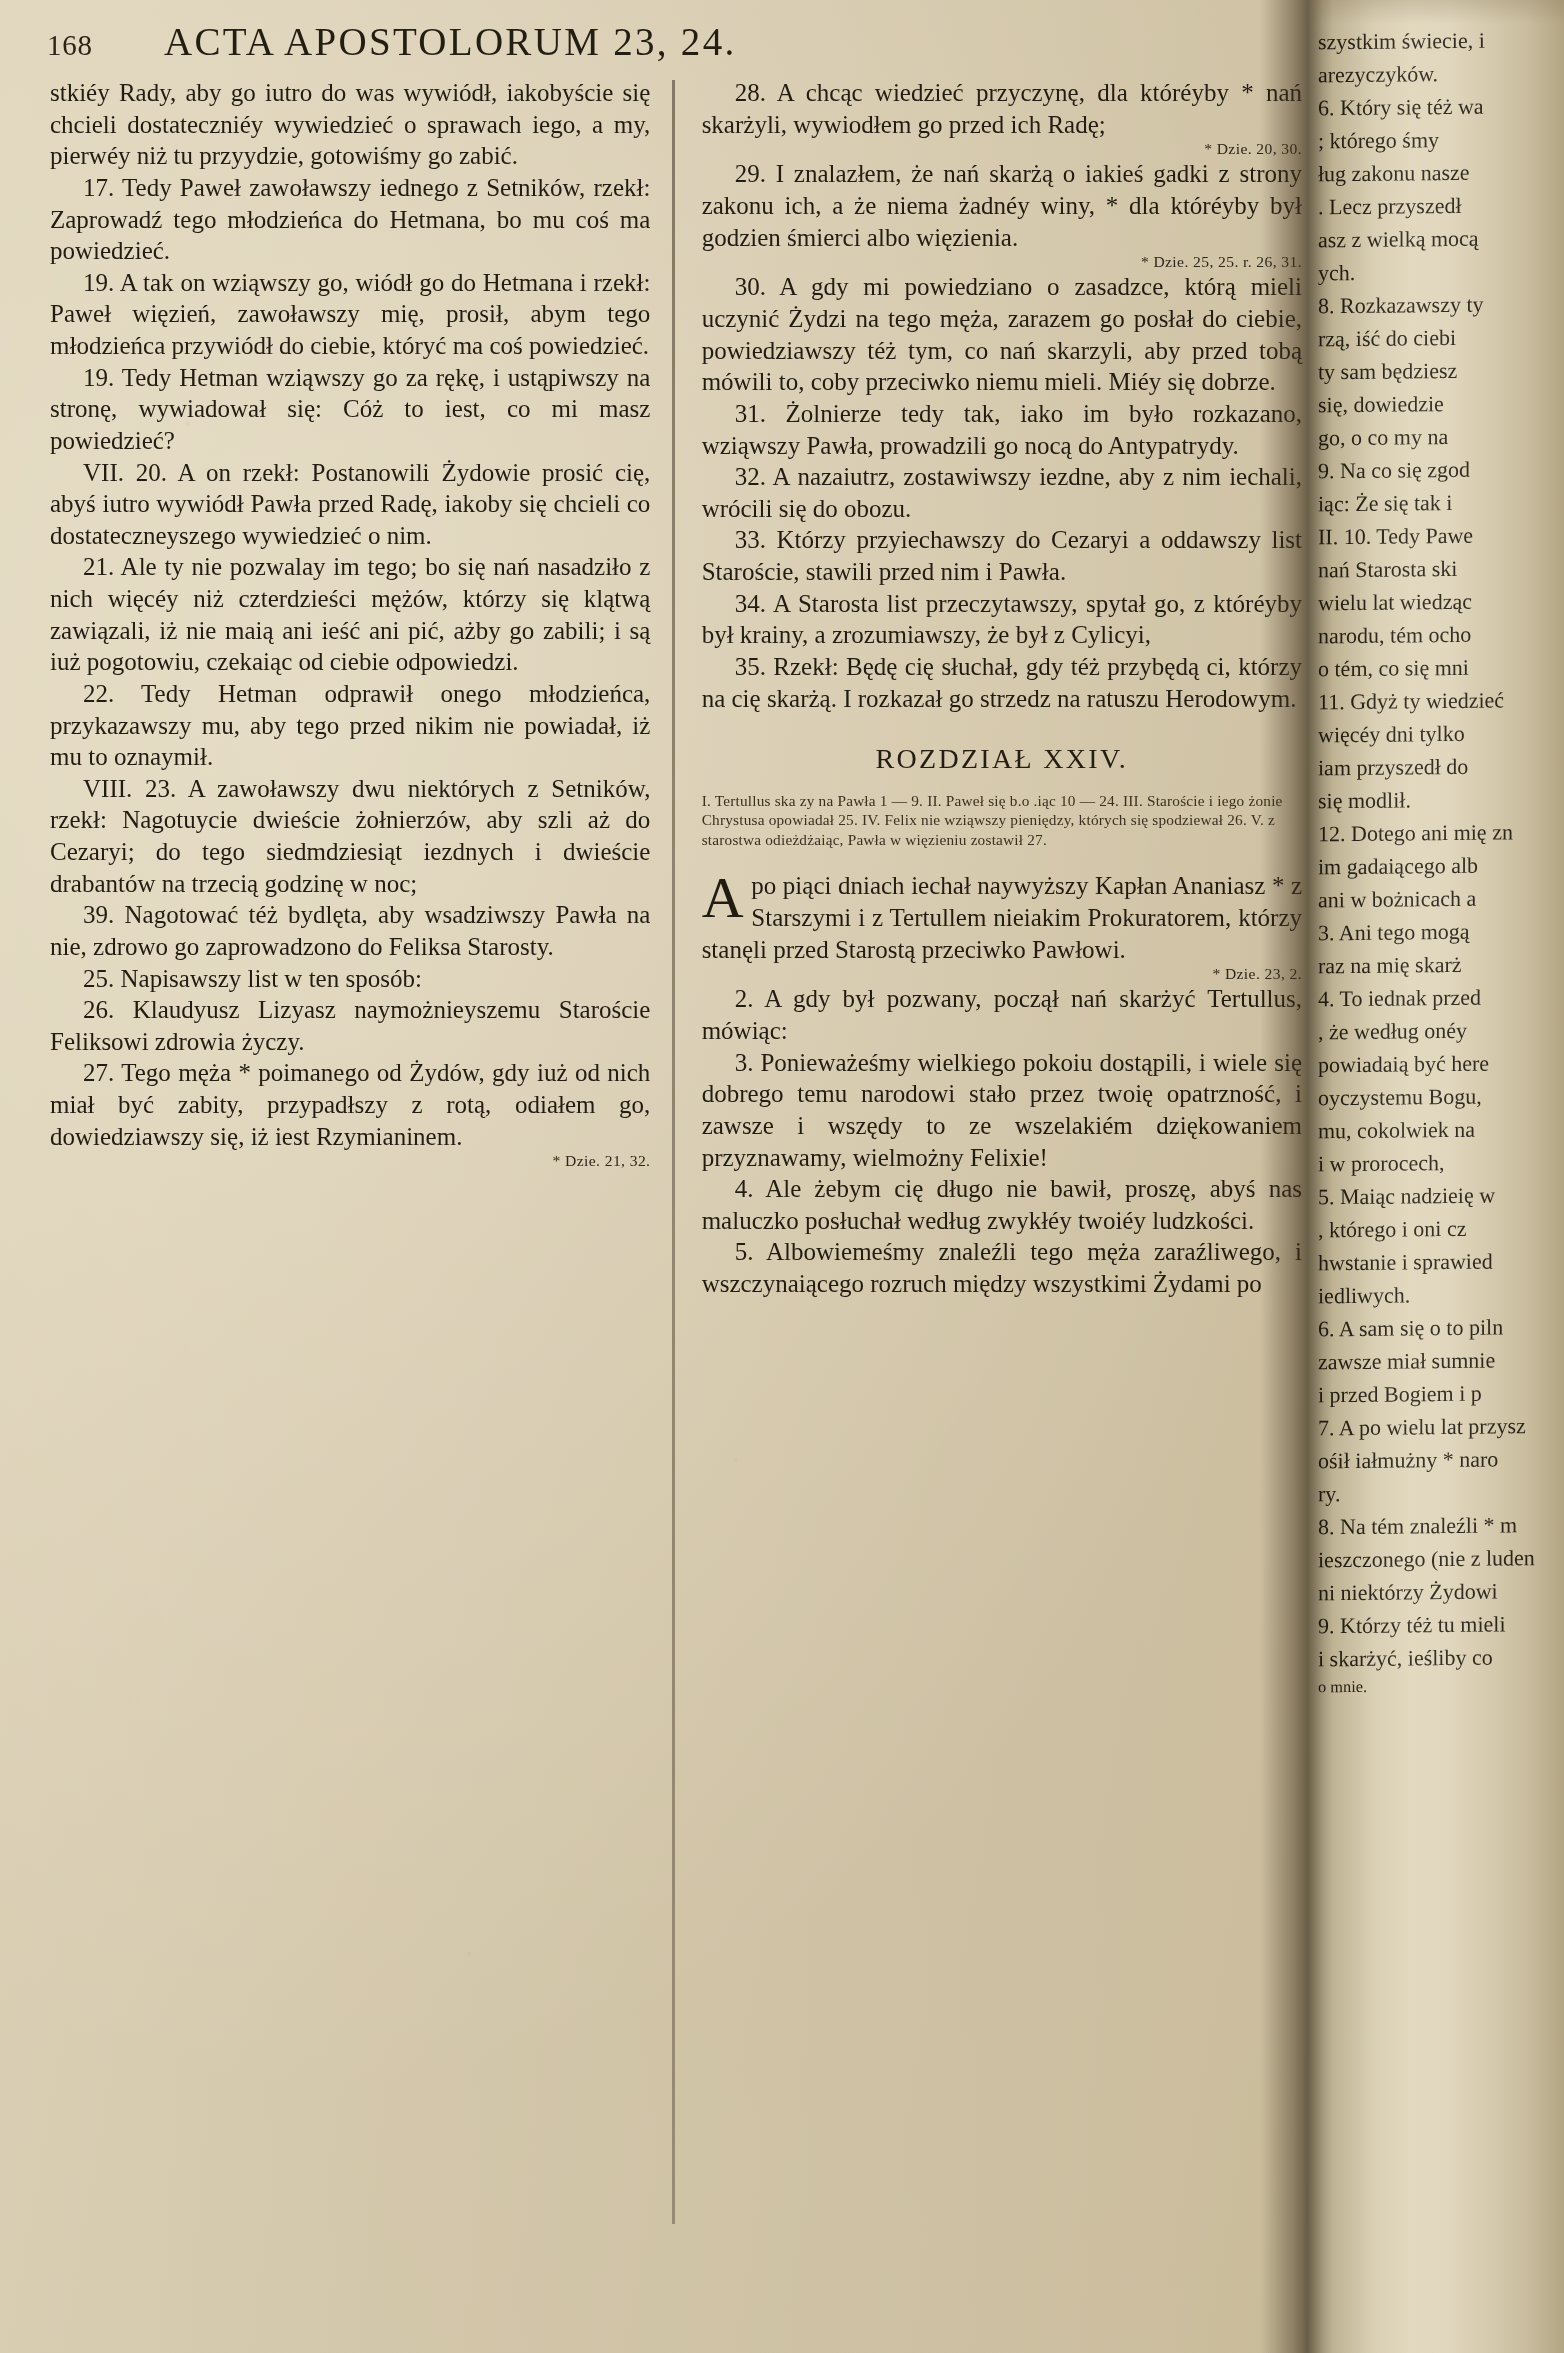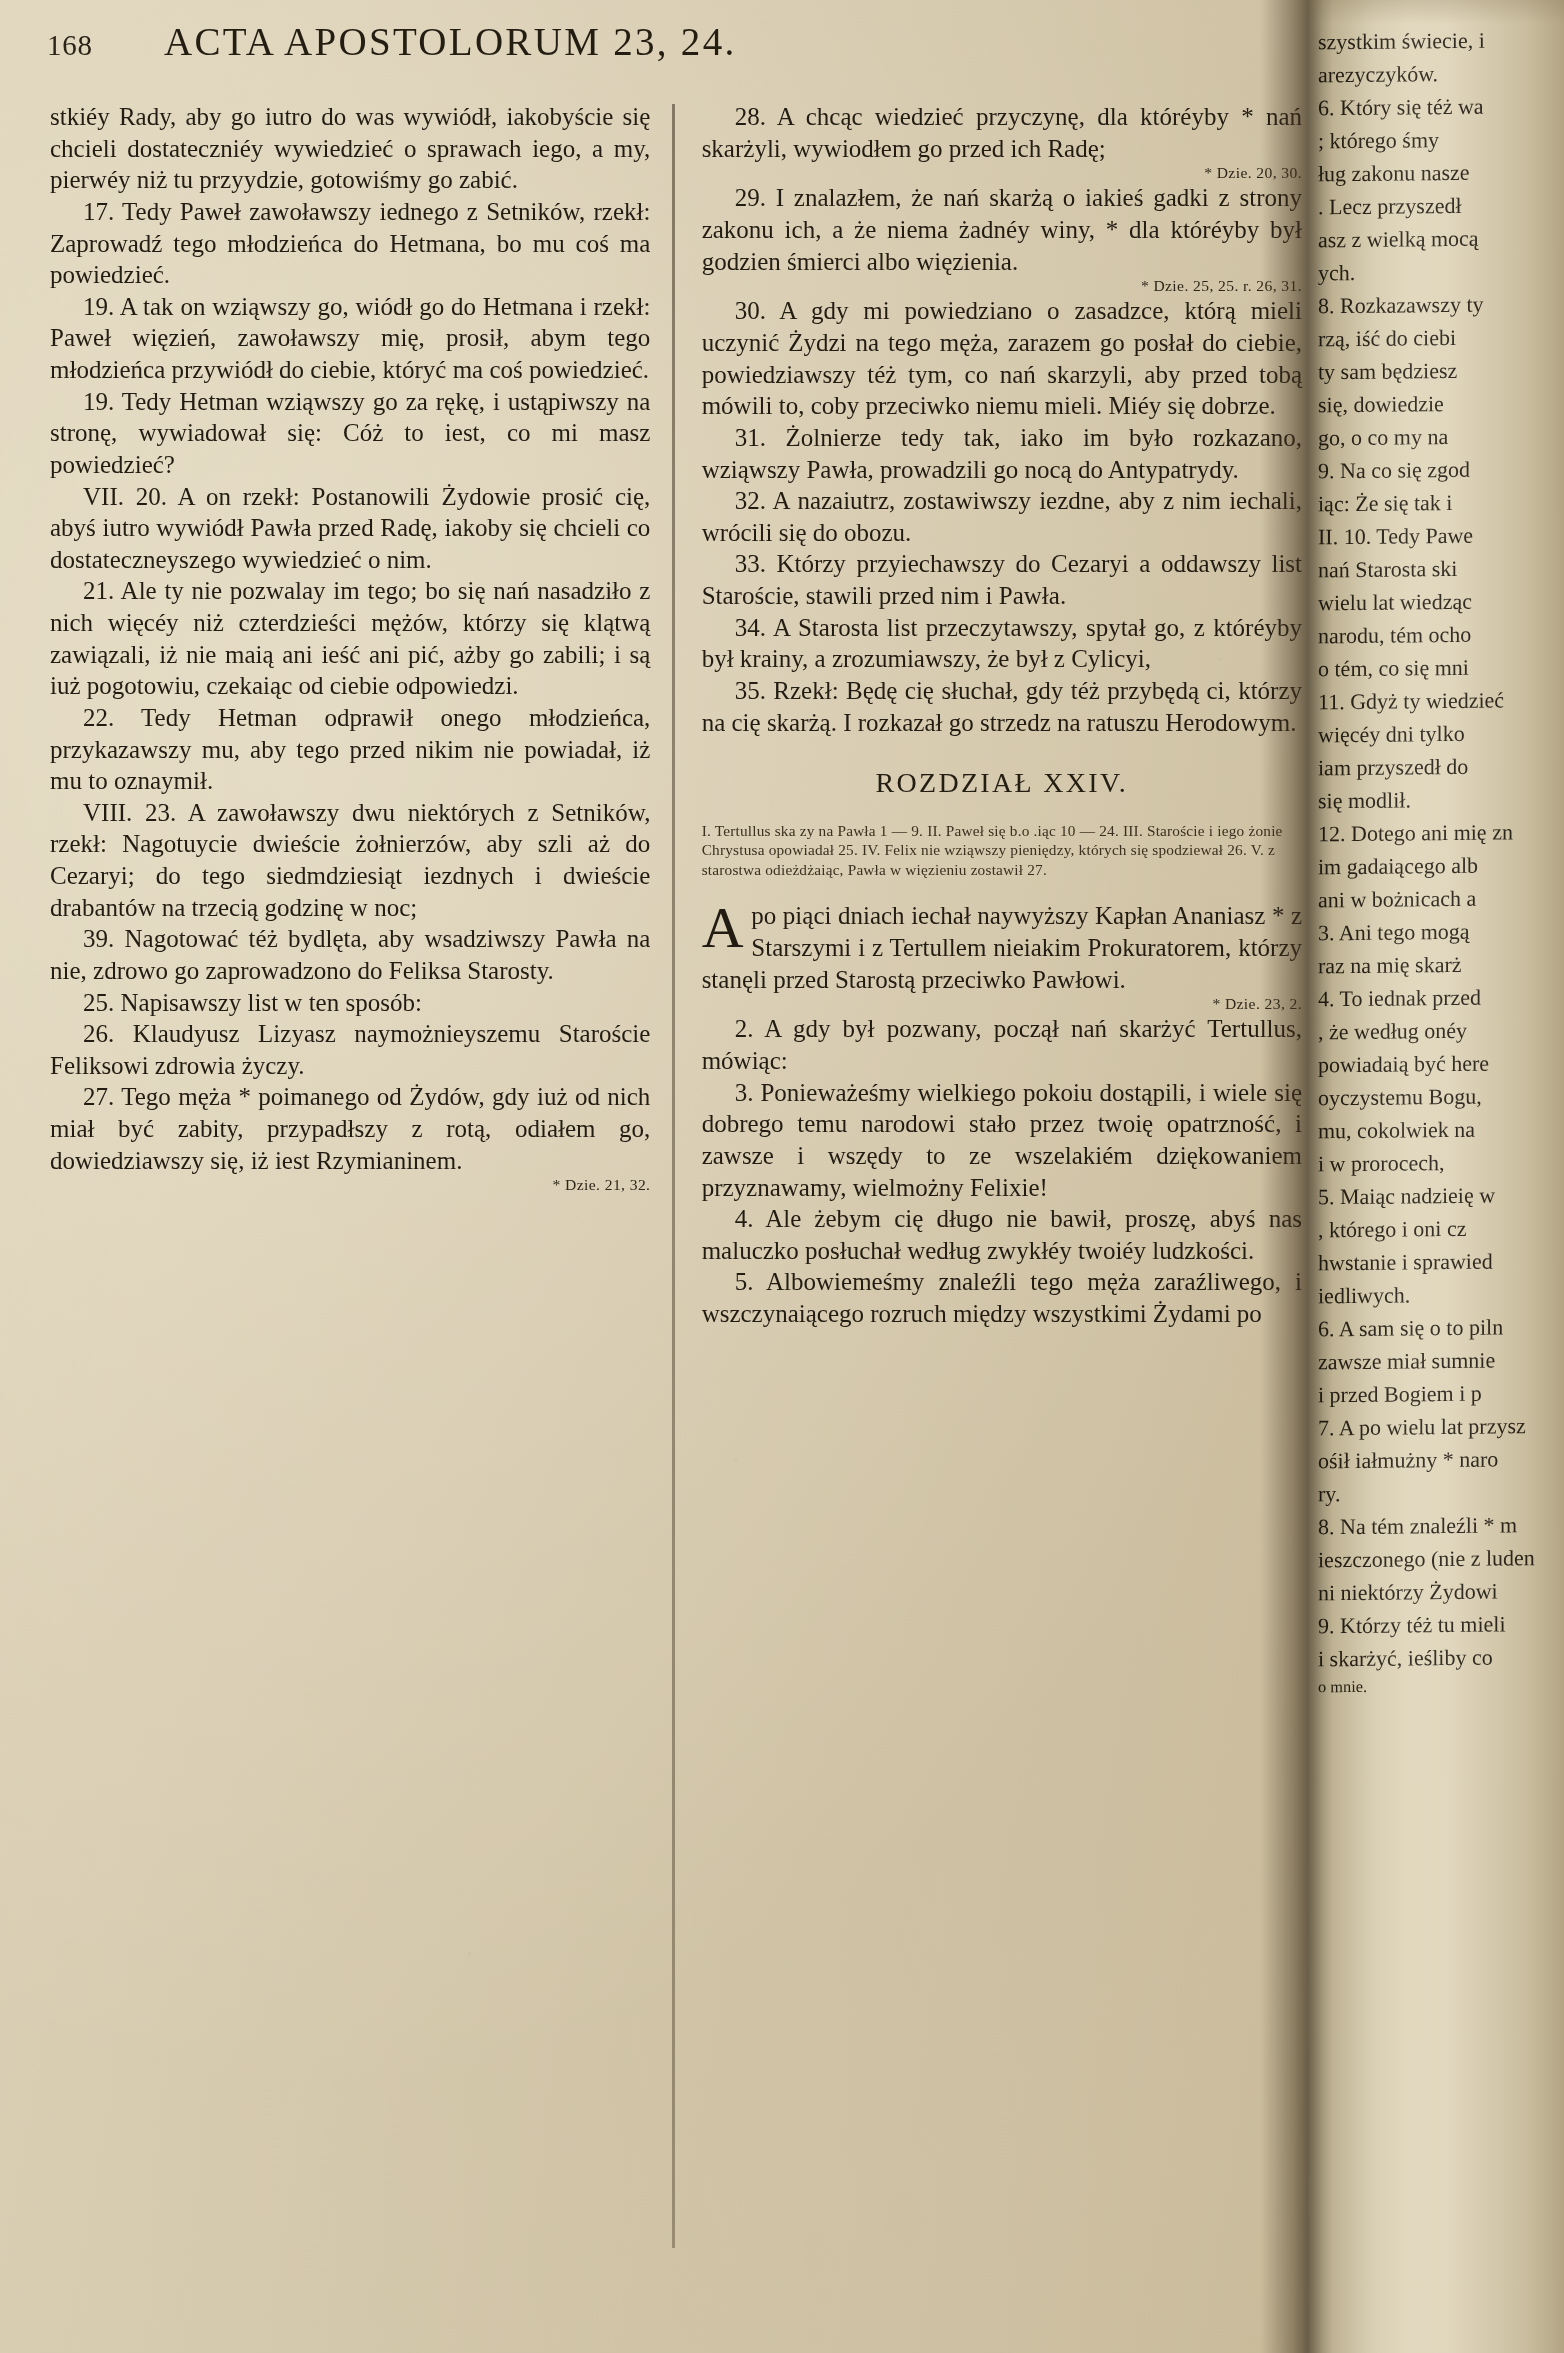--- a/index.html
+++ b/index.html
@@ -65,21 +65,21 @@
     text-align: left;
     font-size: 39px;
     letter-spacing: 2.3px;
     color: #241d12;
     padding-right: 180px;
     white-space: nowrap;
   }
 
   .columns {
     position: absolute;
-    top: 101px;
+    top: 77px;
     left: 50px;
     width: 1252px;
     height: 2246px;
     display: flex;
     gap: 0;
   }
   .col {
     width: 610px;
     color: #231c12;
     font-size: 25px;
@@ -109,21 +109,21 @@
     text-align: right;
     font-size: 15.6px;
     letter-spacing: 0.4px;
     color: #2e2619;
     margin-top: -1.6px;
   }
   .chapter-head {
     text-align: center;
     font-size: 28px;
     letter-spacing: 2.3px;
-    margin: 27px 0 20px 0;
+    margin: 27px 0 14px 0;
     color: #241d12;
   }
   .argument {
     font-size: 15.3px;
     line-height: 1.30;
     text-align: left;
     color: #3a301f;
     margin: 0 0 20.3px 0;
     letter-spacing: 0.2px;
   }

